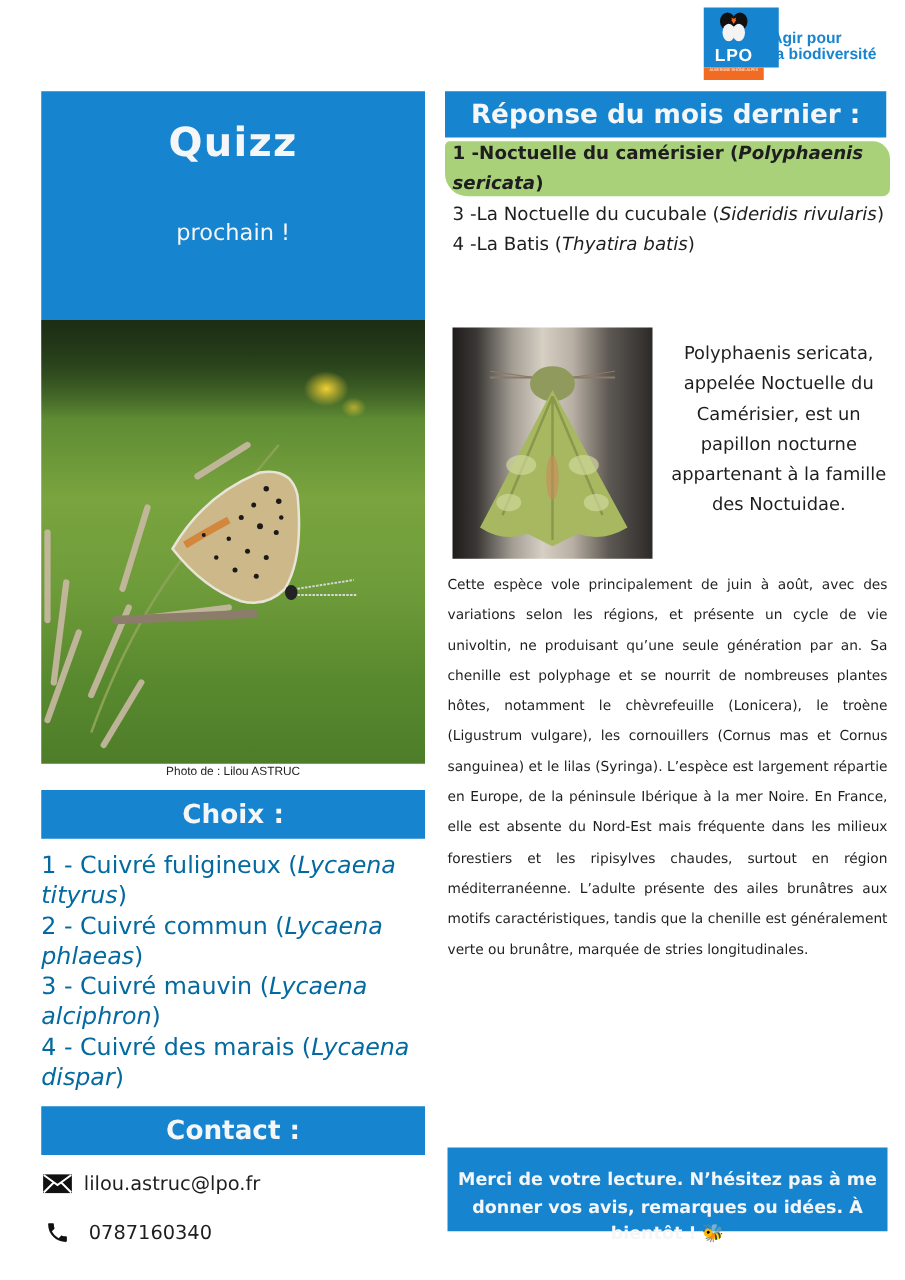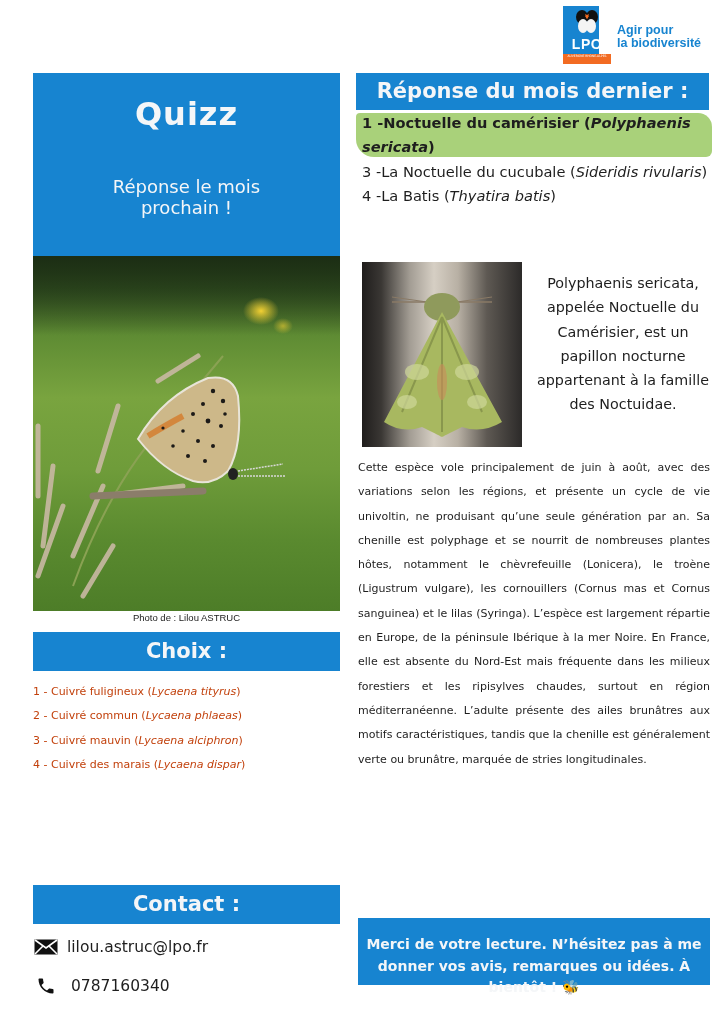--- a/index.html
+++ b/index.html
@@ -4,40 +4,40 @@
 <style>
   * { box-sizing: border-box; margin: 0; padding: 0; }
   html, body { width: 724px; height: 1024px; background: #ffffff; overflow: hidden; }
   body { position: relative; font-family: "DejaVu Sans", sans-serif; color: #1e1e1e; }
 
   .abs { position: absolute; }
 
   
   .logo { left: 563px; top: 6px; width: 160px; height: 58px; }
   .logo-mark { position: absolute; left: 0; top: 0; width: 48px; height: 58px; }
-  .logo-blue { position: absolute; left: 0; top: 0; width: 36px; height: 48px; background: #1784d0; }
+  .logo-blue { position: absolute; left: 0; top: 0; width: 60px; height: 48px; background: #1784d0; }
   .logo-orange { position: absolute; left: 0; top: 48px; width: 48px; height: 10px; background: #f26b22; color: #fff; font-size: 3px; text-align: center; line-height: 5px; }
   .logo-lpo { position: absolute; left: 0; bottom: 2px; width: 48px; text-align: center; color: #fff; font-family: "Liberation Sans", sans-serif; font-weight: bold; font-size: 14px; letter-spacing: 0.5px; }
   .logo-birds { position: absolute; left: 10px; top: 2px; width: 28px; height: 28px; }
   .logo-text { position: absolute; left: 54px; top: 18px; color: #1784d0; font-family: "Liberation Sans", sans-serif; font-weight: bold; font-size: 12.5px; line-height: 13px; }
 
   
   .quizz-box { left: 33px; top: 73px; width: 307px; height: 183px; background: #1784d0; color: #f4f6f8; text-align: center; }
   .quizz-title { position: absolute; left: 0; top: 22px; width: 100%; font-family: "DejaVu Sans", sans-serif; font-weight: bold; font-size: 32px; letter-spacing: 1px; }
   .quizz-sub { position: absolute; left: 0; top: 103px; width: 100%; font-family: "DejaVu Sans", sans-serif; font-size: 18px; line-height: 21px; }
 
   .photo-butterfly { left: 33px; top: 256px; width: 307px; height: 355px; overflow: hidden;
     background: linear-gradient(180deg, #2c4a1e 0%, #3b5e25 10%, #5e8b33 22%, #79a43f 40%, #6f9c3a 60%, #5a8a2f 80%, #4d7d28 100%); }
   .photo-caption { left: 33px; top: 612px; width: 307px; text-align: center; font-family: Liberation Sans, sans-serif; font-size: 9.5px; color: #222; }
 
   .section-header { background: #1784d0; color: #f4f6f8; text-align: center; font-family: "DejaVu Sans", sans-serif; font-weight: bold; }
   .choix-header { left: 33px; top: 632px; width: 307px; height: 39px; font-size: 21px; line-height: 39px; }
   .contact-header { left: 33px; top: 885px; width: 307px; height: 39px; font-size: 21px; line-height: 39px; }
 
-  .choix-list { left: 33px; top: 680px; width: 300px; font-size: 11px; line-height: 24.3px; color: #c2410c; }
+  .choix-list { left: 33px; top: 680px; width: 300px; font-size: 19px; line-height: 24.3px; color: #0369a1; }
   .choix-list .item { display: block; }
   .choix-list i { font-style: italic; }
 
   .contact-row { left: 33px; width: 300px; height: 24px; display: flex; align-items: center; font-size: 15.5px; color: #1e1e1e; }
   .contact-email { top: 935px; }
   .contact-phone { top: 974px; }
   .contact-row .icon { width: 26px; height: 20px; margin-right: 8px; display: inline-flex; align-items: center; justify-content: center; }
 
   
   .answer-header { left: 356px; top: 73px; width: 353px; height: 37px; font-size: 21px; line-height: 37px; }
@@ -78,21 +78,20 @@
   </div>
   <div class="logo-text">
     <div>Agir pour</div>
     <div>la biodiversité</div>
   </div>
 </div>
 
 <div class="abs quizz-box">
   <div class="quizz-title">Quizz</div>
   <div class="quizz-sub">
-    <div>Réponse le mois</div>
     <div>prochain !</div>
   </div>
 </div>
 
 <div class="abs photo-butterfly">
   <svg width="307" height="355" viewBox="0 0 307 355">
     <defs>
       <radialGradient id="blurY" cx="0.5" cy="0.5" r="0.5">
         <stop offset="0" stop-color="#f2d033"></stop>
         <stop offset="1" stop-color="#f2d033" stop-opacity="0"></stop>

